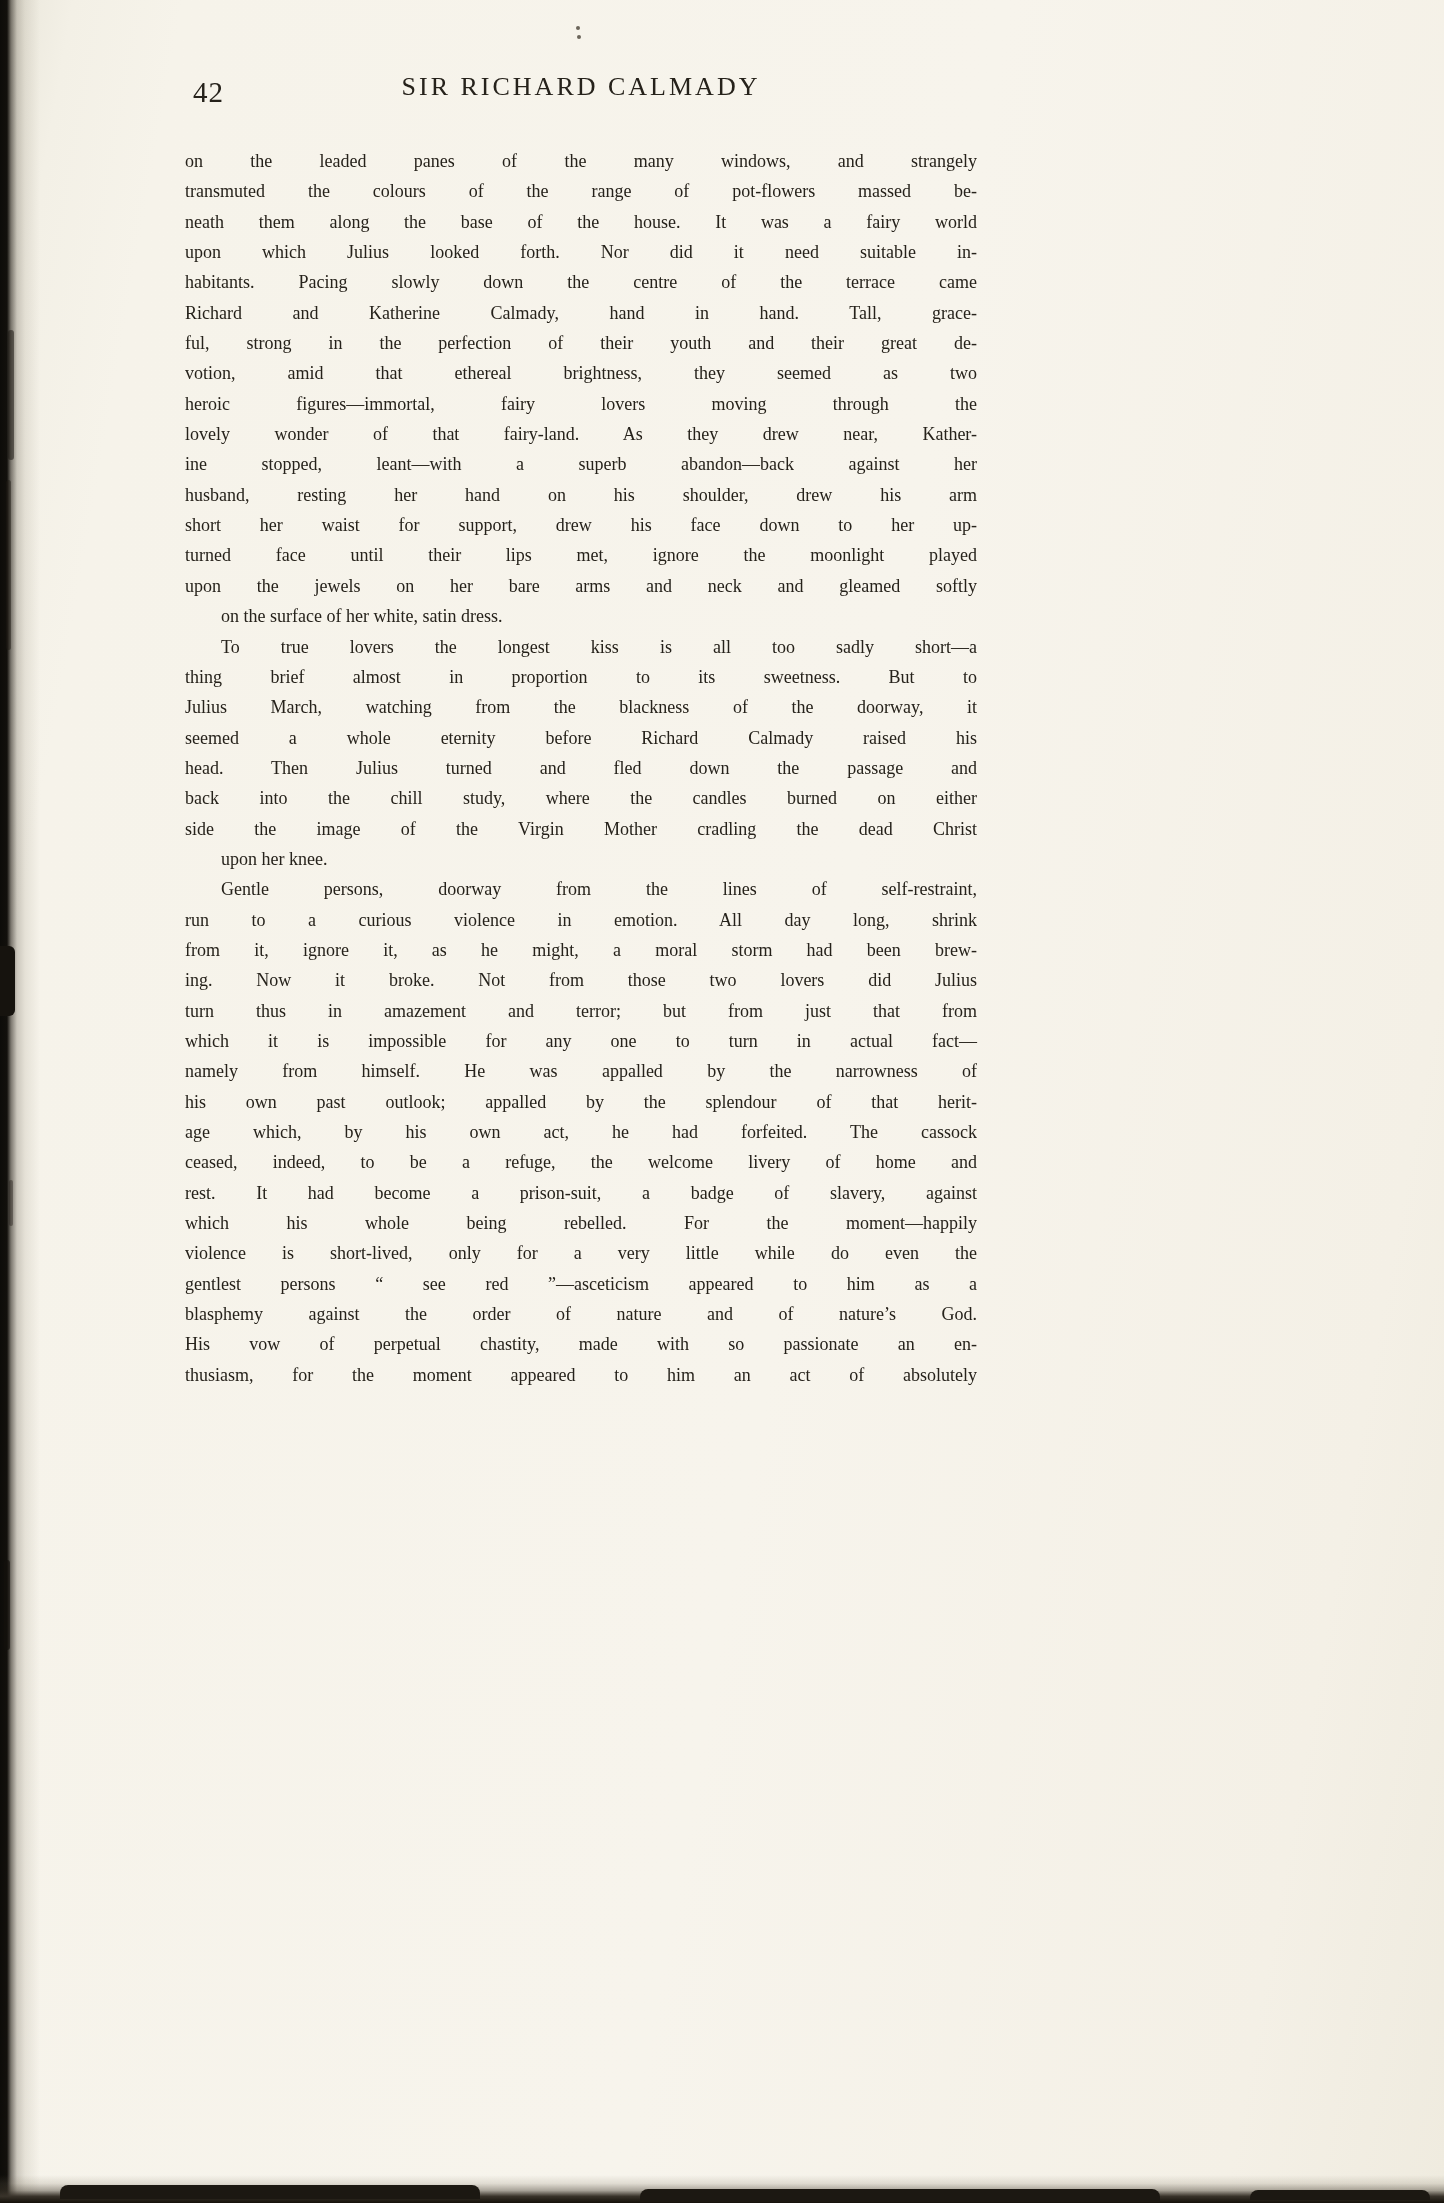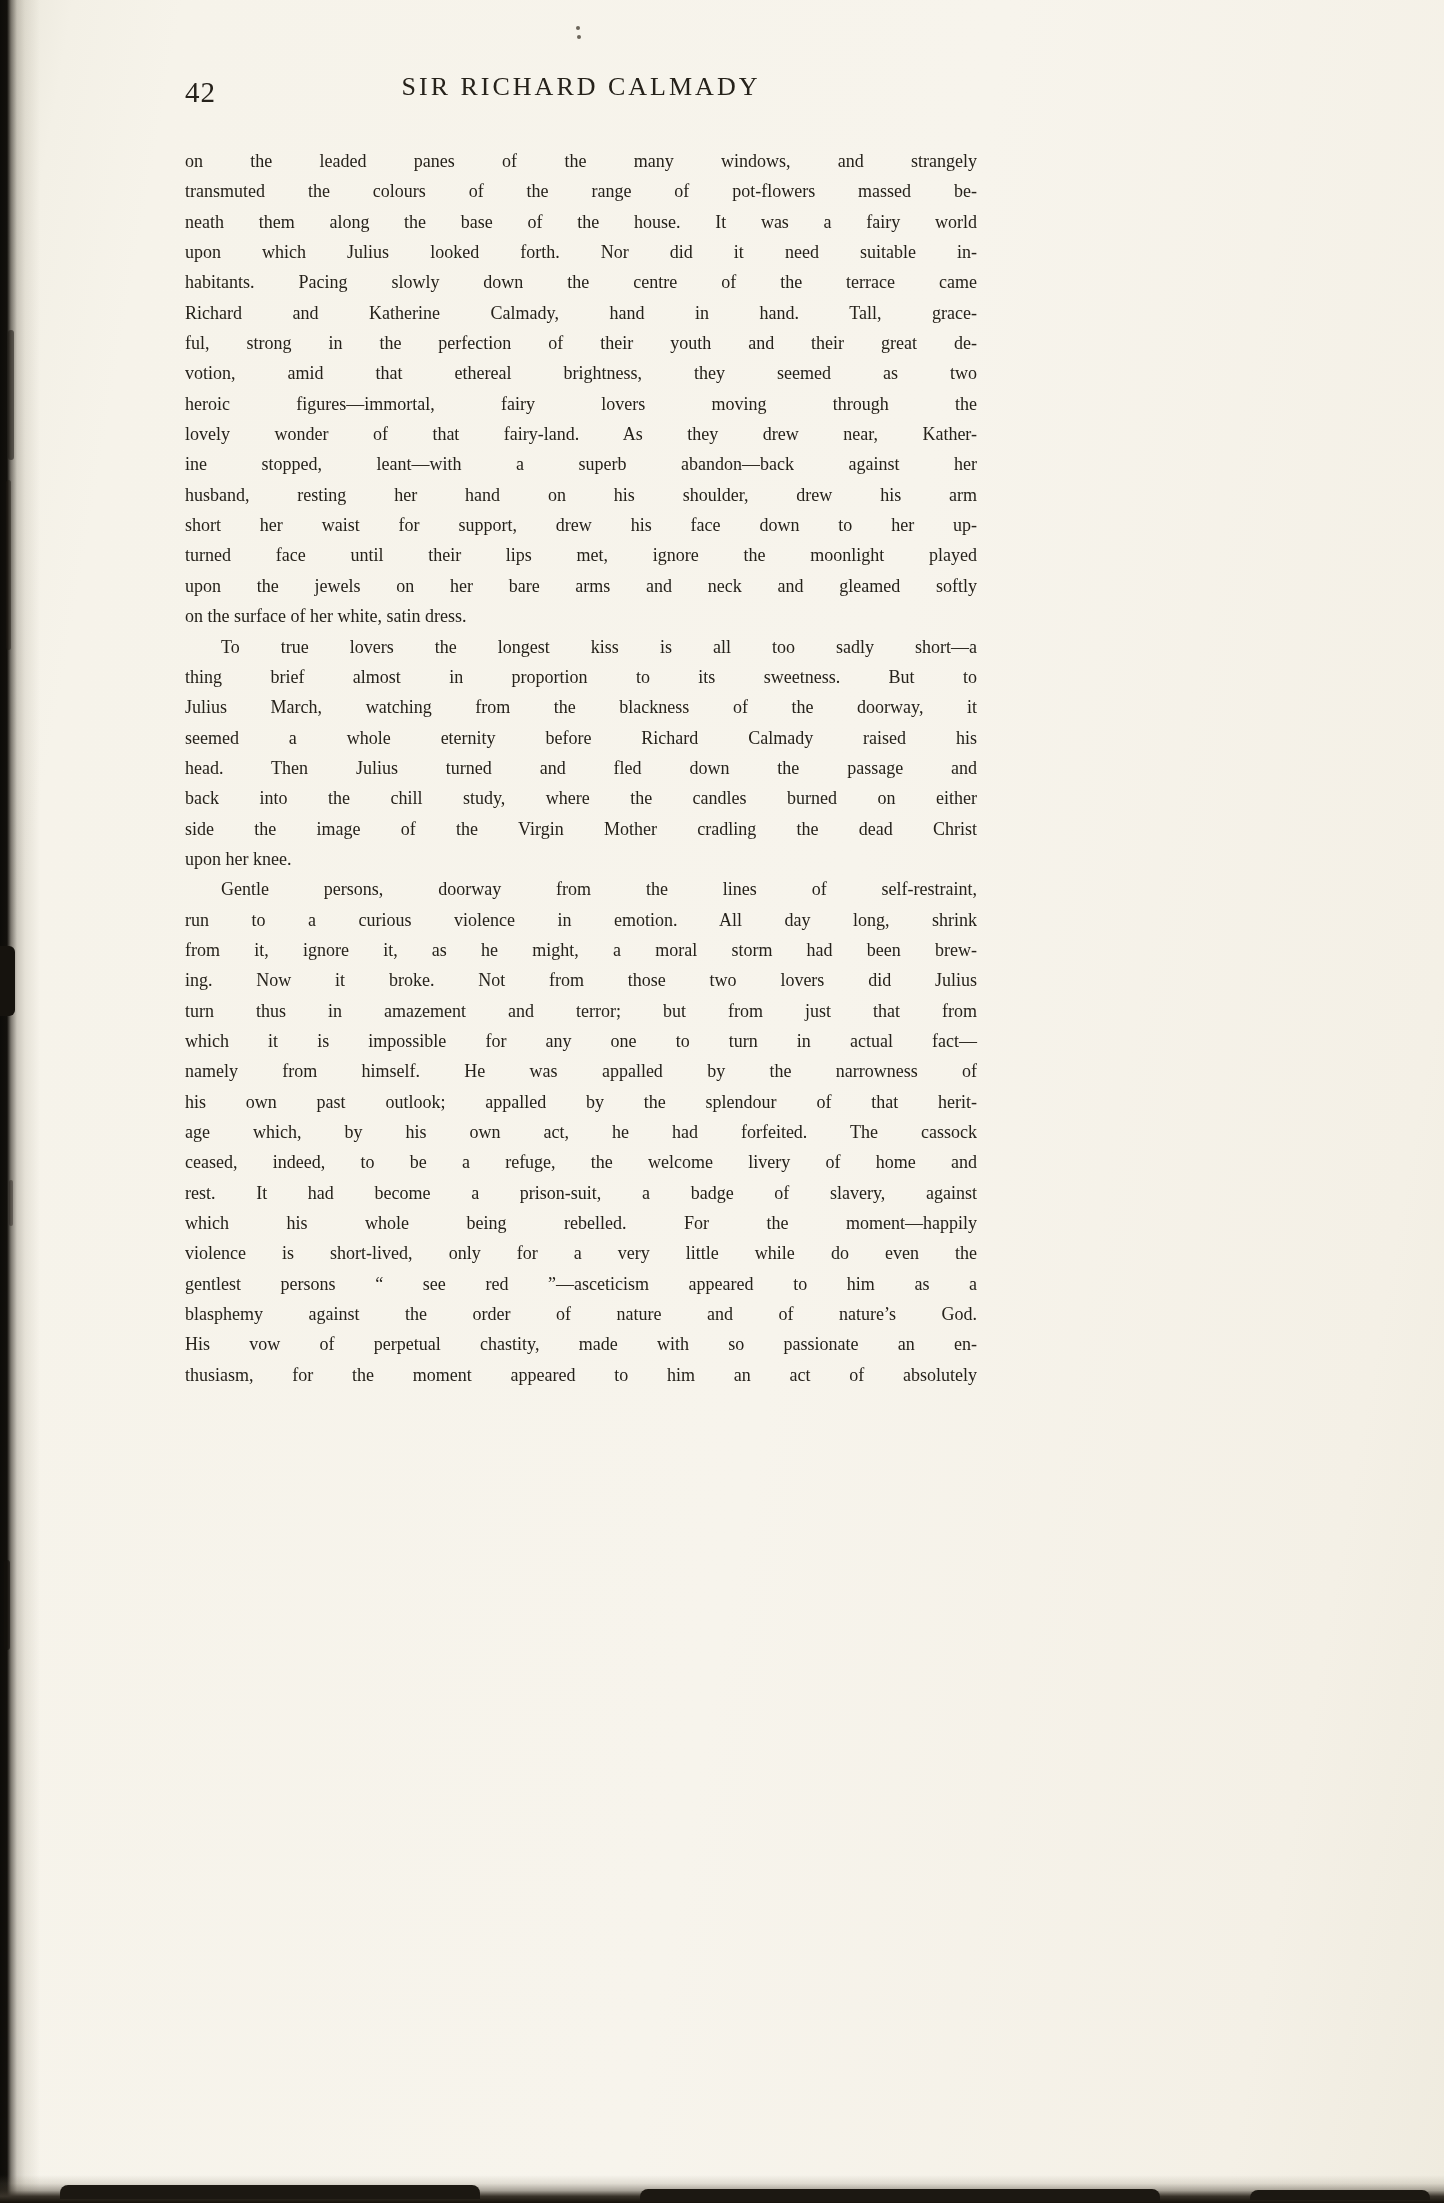--- a/index.html
+++ b/index.html
@@ -79,21 +79,21 @@
   
   .header-row {
     position: absolute;
     top: 72px;
     left: 185px;
     width: 792px;
     height: 40px;
   }
   .page-number {
     position: absolute;
-    left: 0;
+    left: 8px;
     top: 4px;
     font-size: 29px;
     letter-spacing: 1px;
   }
   .running-title {
     display: block;
     text-align: center;
     font-size: 26px;
     letter-spacing: 3px;
   }
@@ -109,20 +109,21 @@
     color: #26221b;
   }
   .paragraph { margin: 0; }
   .line {
     text-align: justify;
     text-align-last: justify;
     white-space: normal;
   }
   .line-last {
     text-align-last: left;
+    margin-left: 36px;
   }
   .line-indent {
     padding-left: 36px;
   }
 </style>
 </head>
 <body>
 
 <div class="page">
 

